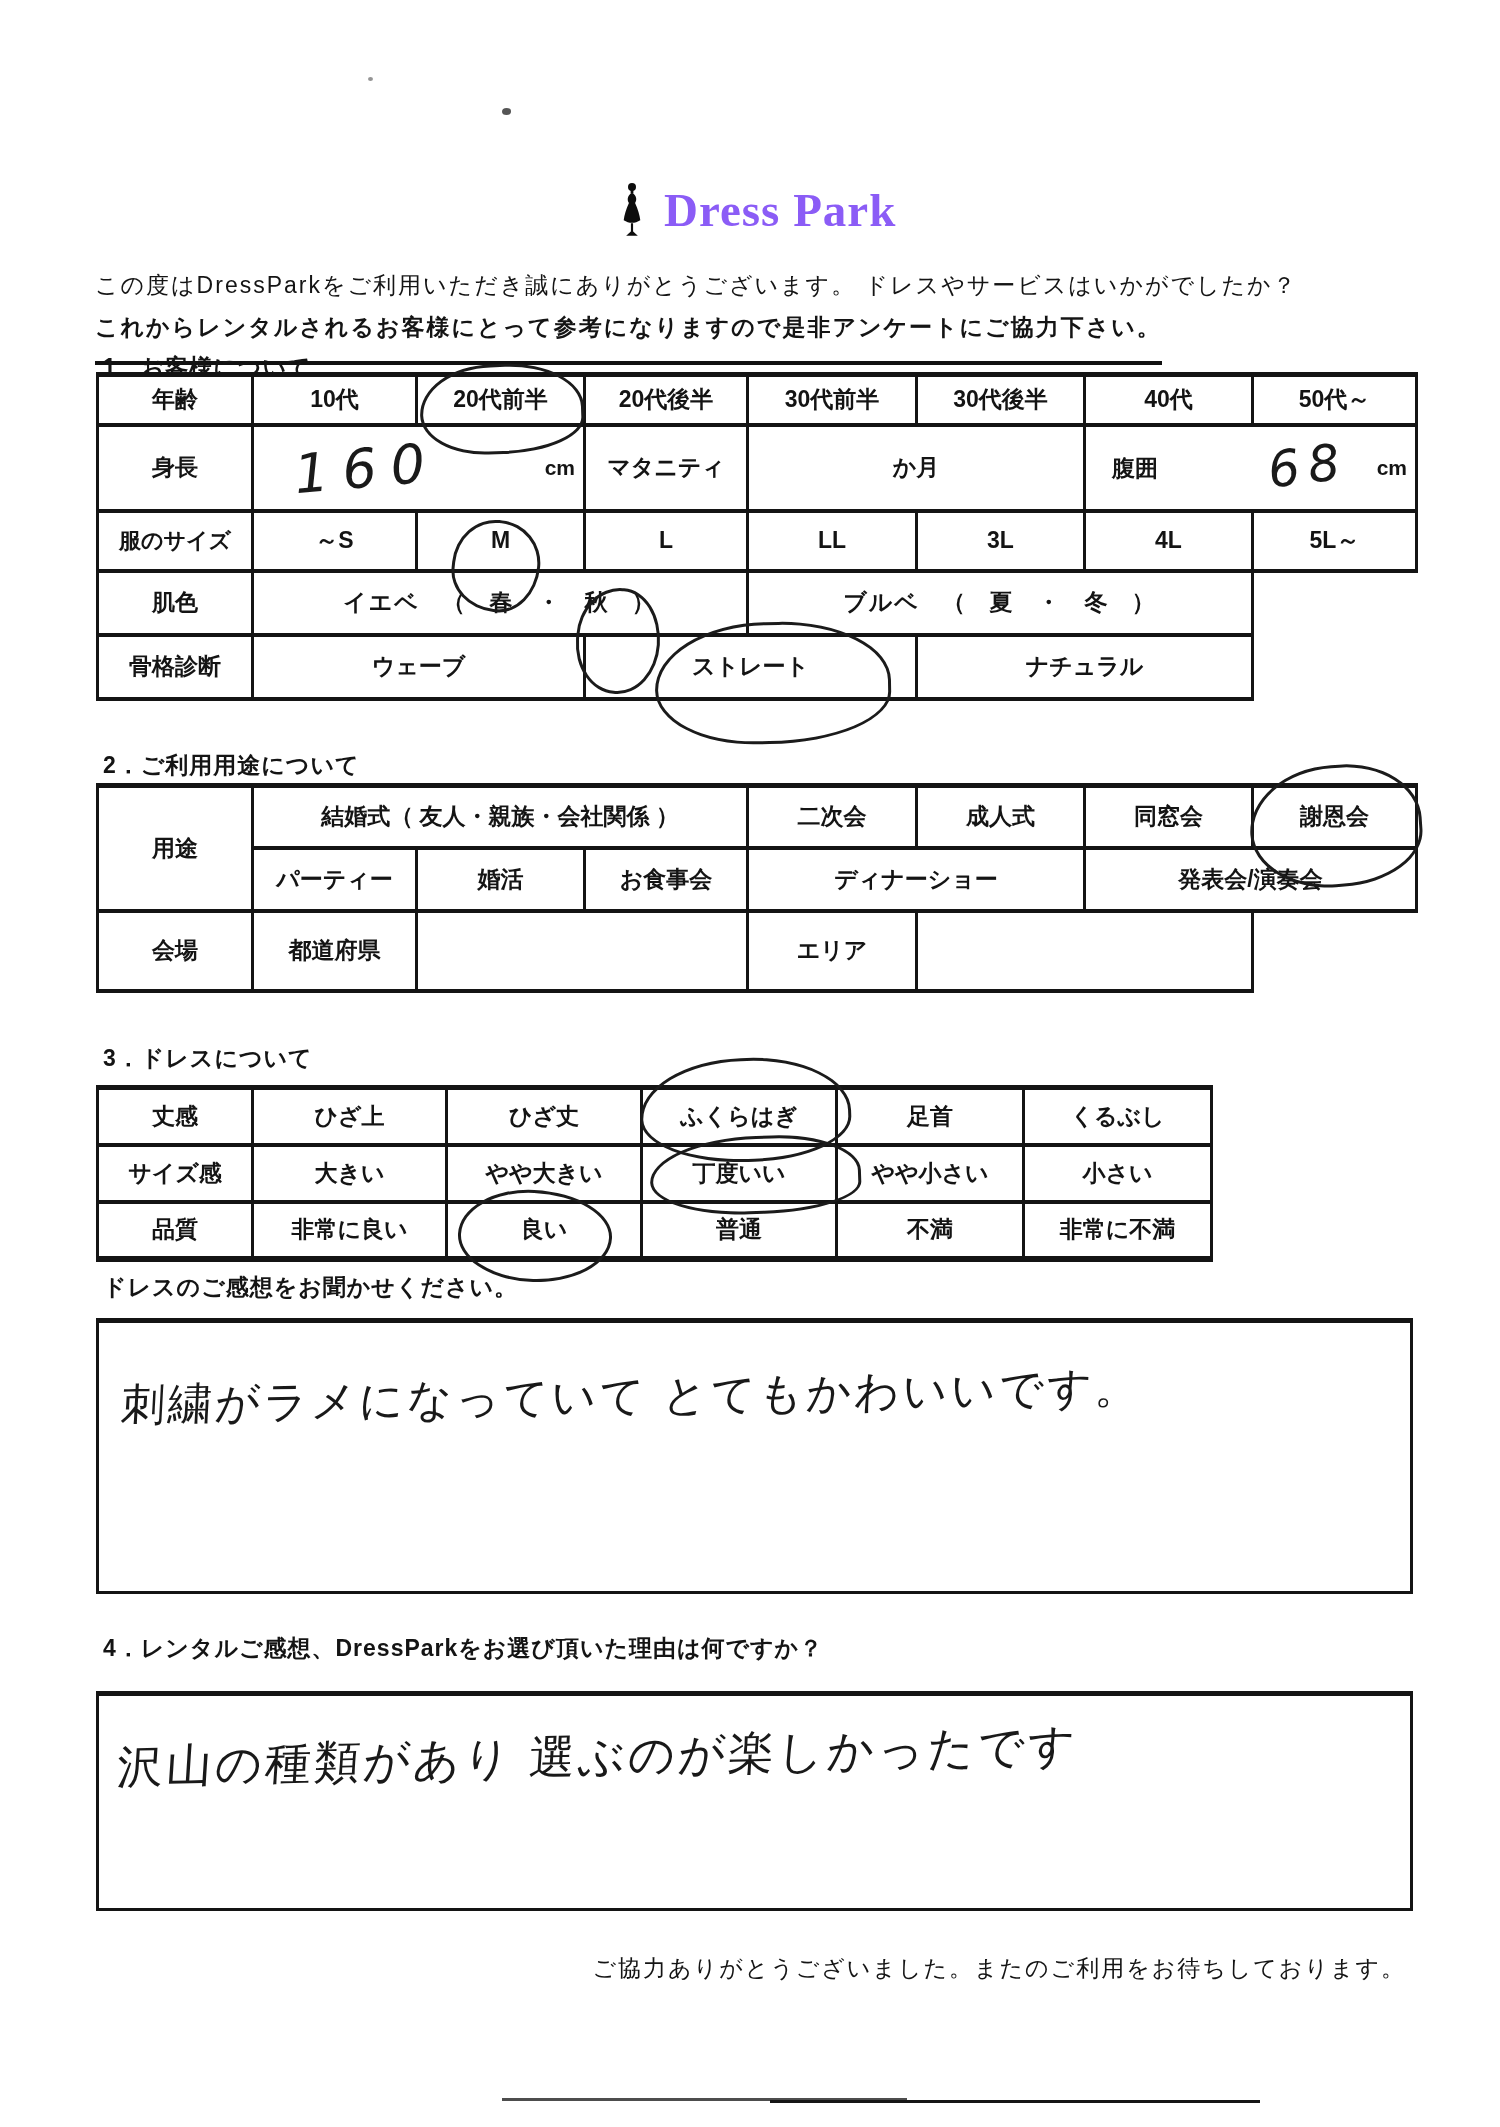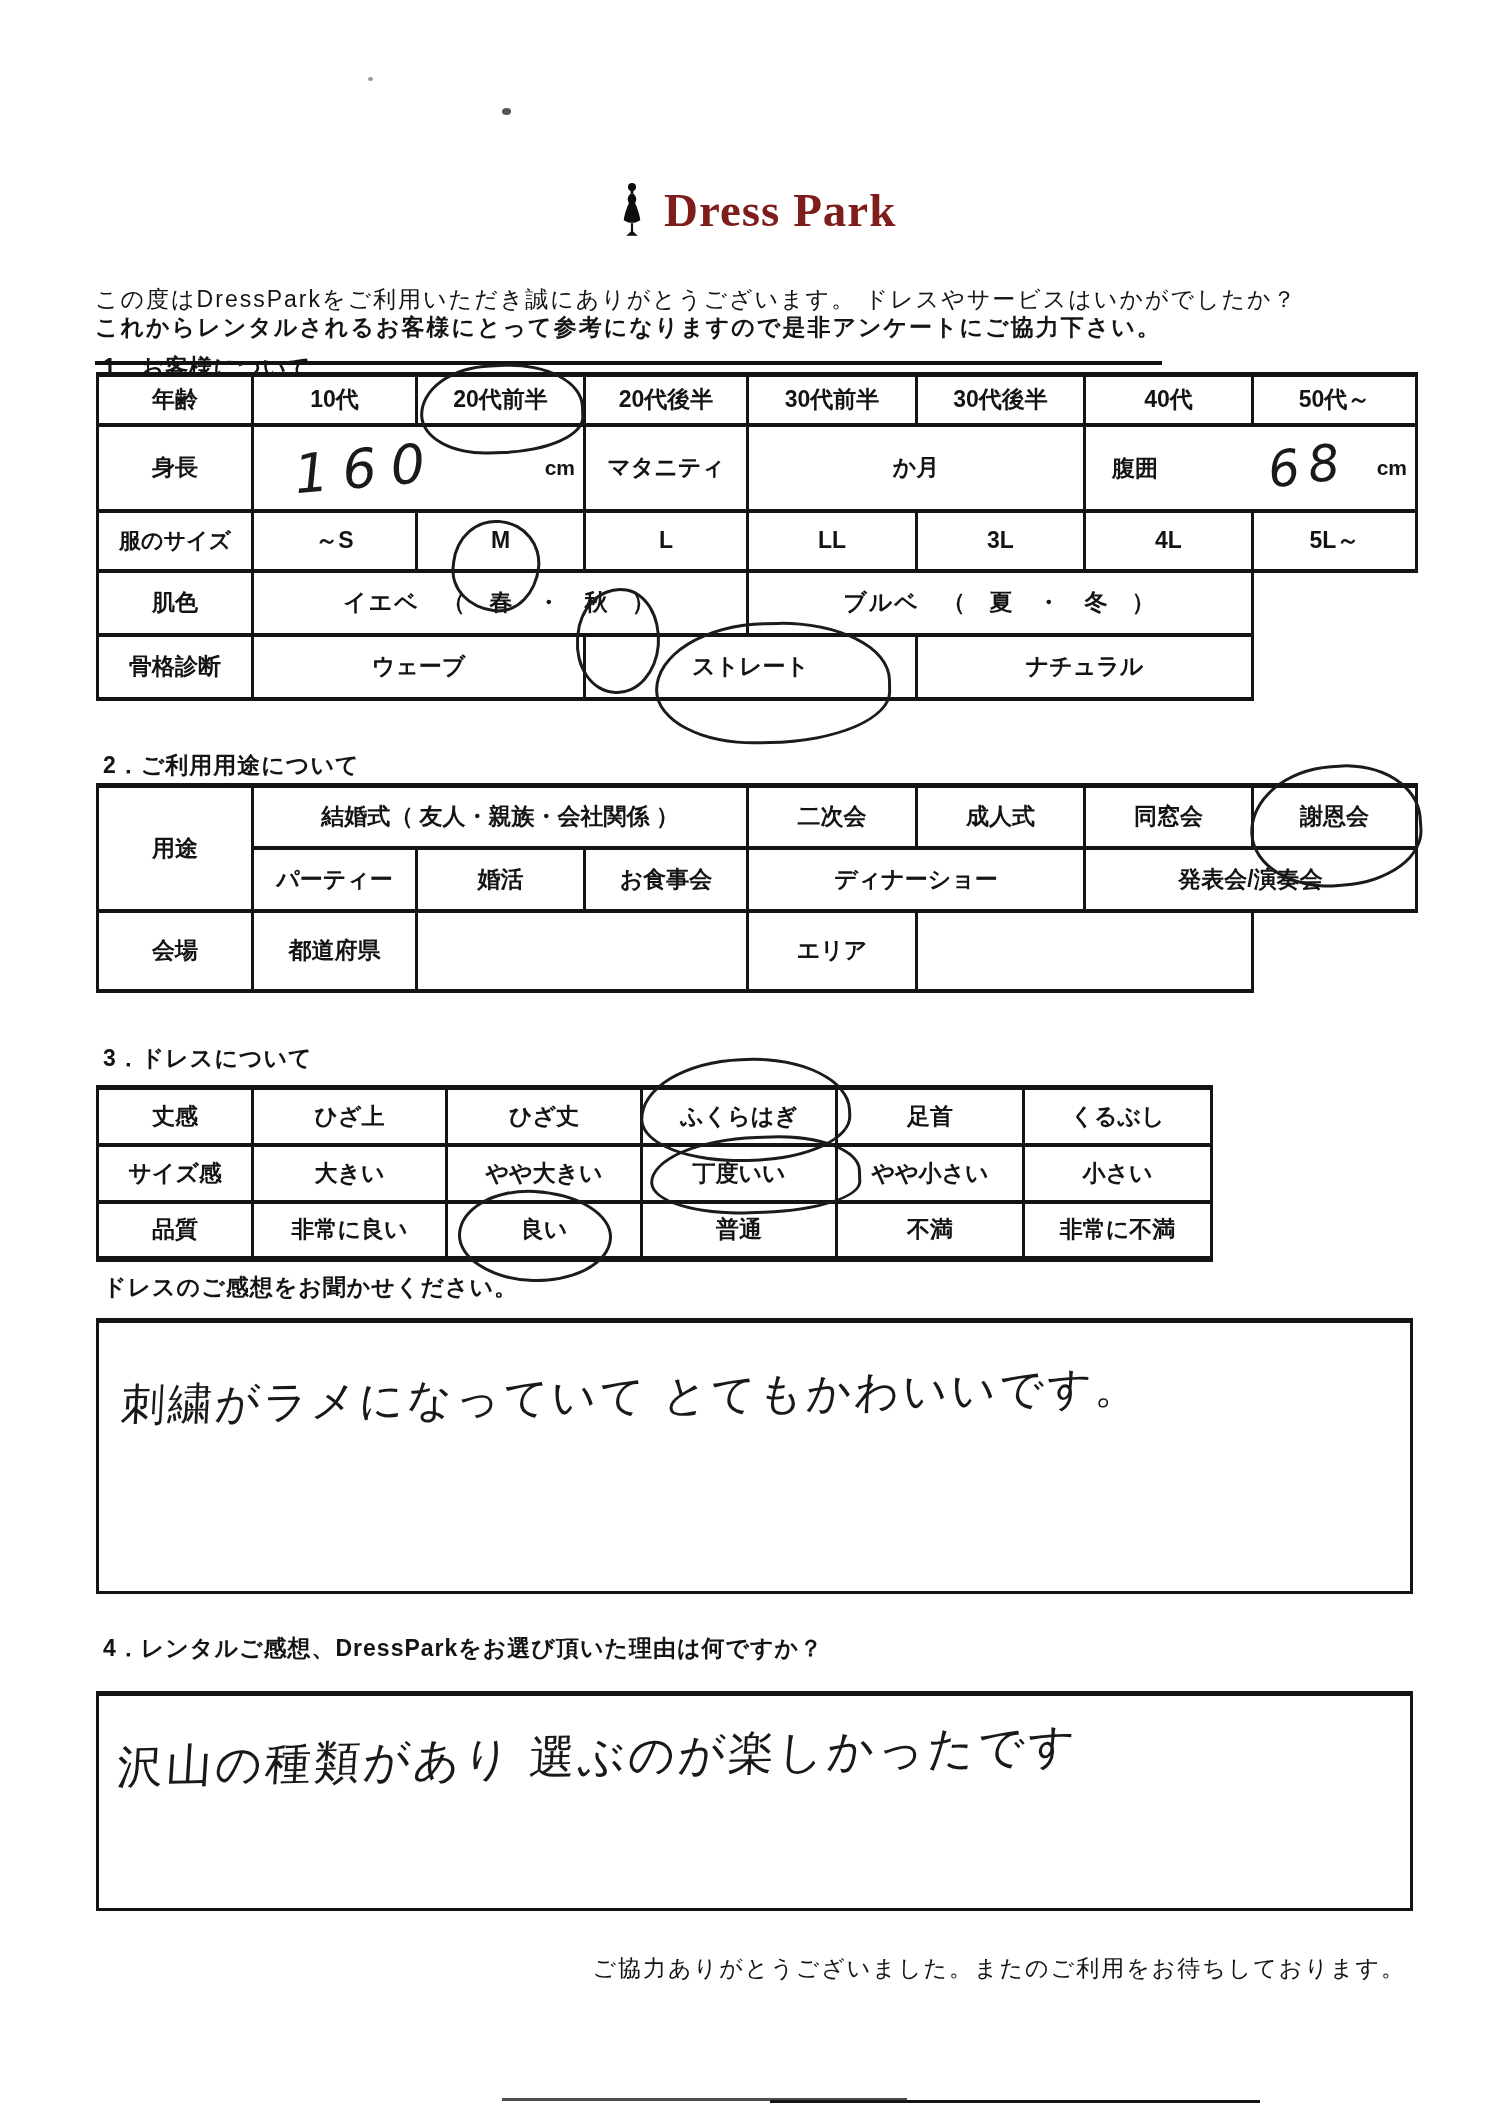--- a/index.html
+++ b/index.html
@@ -4,23 +4,23 @@
 <style>
   html,body{margin:0;padding:0;background:#ffffff;}
   #page{
     position:relative;width:1500px;height:2127px;background:#ffffff;
     font-family:"Liberation Sans","DejaVu Sans",sans-serif;color:#141414;
     overflow:hidden;
   }
   
   .logo{position:absolute;left:612px;top:165px;display:flex;align-items:center;gap:12px;}
   .logo svg{display:block;}
-  .logo-text{font-family:"Liberation Serif","DejaVu Serif",serif;font-size:47px;font-weight:600;letter-spacing:1px;color:#7f1d1d;}
-  
-  .intro1{position:absolute;left:95px;top:284px;font-size:23px;letter-spacing:2px;white-space:nowrap;text-align:right;}
+  .logo-text{font-family:"Liberation Serif","DejaVu Serif",serif;font-size:47px;font-weight:600;letter-spacing:1px;color:#8b5cf6;}
+  
+  .intro1{position:absolute;left:95px;top:270px;font-size:23px;letter-spacing:2px;white-space:nowrap;text-align:right;}
   .intro2{position:absolute;left:95px;top:312px;font-size:23px;font-weight:bold;letter-spacing:2px;white-space:nowrap;
           border-bottom:4px solid #111;padding-bottom:18px;}
   
   .sec-title{position:absolute;font-size:23px;font-weight:bold;letter-spacing:1px;white-space:nowrap;}
   
   .tbl{position:absolute;border-collapse:collapse;table-layout:fixed;background:#fff;}
   .tbl td{
     border:3px solid #141414;border-top-width:4px;border-bottom-width:4px;
     text-align:center;vertical-align:middle;font-weight:bold;font-size:23px;
     padding:0;overflow:visible;white-space:nowrap;

